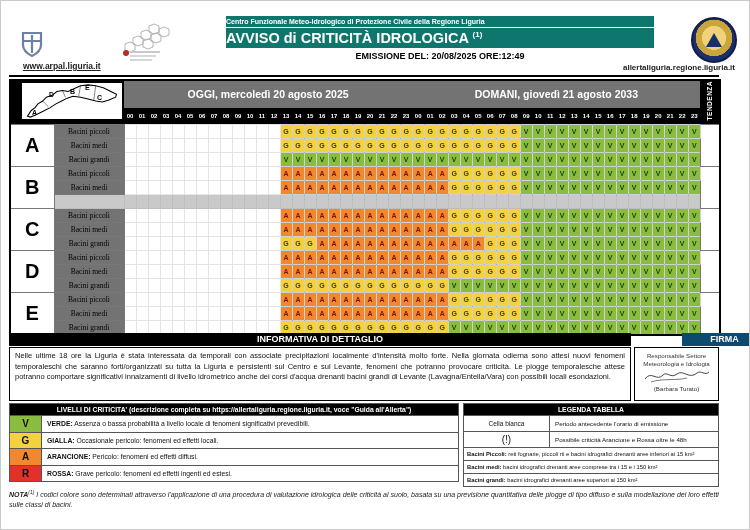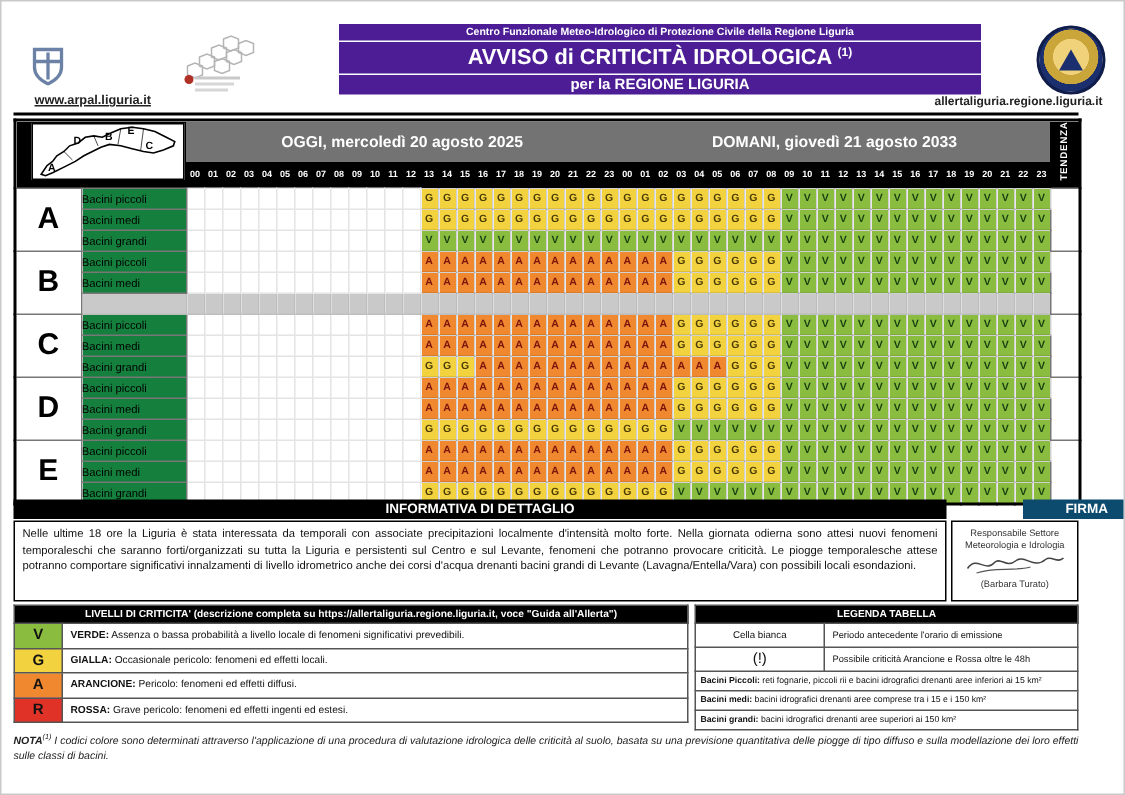--- a/index.html
+++ b/index.html
@@ -8,21 +8,21 @@
           border:1px solid #c9c9c9; overflow:hidden; }
 
   
   .hdr-sep { position:absolute; left:8px; top:74px; width:710px; height:2px; background:#000; }
   .arpal-wrap { position:absolute; left:20px; top:30px; display:flex; align-items:center; gap:5px; }
   .arpal-text { font-size:25px; font-weight:bold; color:#1d3f93; letter-spacing:1px; }
   .arpal-url { position:absolute; left:22px; top:60px; font-size:8.5px; font-weight:bold; color:#222;text-decoration:underline; }
   .alert-url { position:absolute; right:14px; top:62px; font-size:8px; color:#222;font-weight:bold; }
   .cima-wrap { position:absolute; left:118px; top:22px; }
   .center-hdr { position:absolute; left:225px; top:15px; width:428px; }
-  .bar { background:#4c1d95; color:#fff; text-align:center; margin-bottom:1px; }
+  .bar { background:#0f766e; color:#fff; text-align:left; margin-bottom:1px; }
   .bar1 { font-size:7px; font-weight:bold; padding:2px 0; }
   .bar2 { font-size:14.5px; font-weight:bold; padding:2px 0; }
   .bar2 sup { font-size:8px; }
   .bar3 { font-size:10px; font-weight:bold; padding:1px 0; }
   .emission { text-align:center; font-size:9px; font-weight:bold; color:#000; margin-top:3px; }
   .pc-logo { position:absolute; right:12px; top:16px; width:46px; height:46px; border-radius:50%;
              background:radial-gradient(circle at 50% 45%, #f0d27a 0 38%, #caa53a 39% 58%, #1b2f6e 59% 100%);
              border:2px solid #101d4a; display:flex; align-items:center; justify-content:center; }
   .pc-tri { width:0; height:0; border-left:8px solid transparent; border-right:8px solid transparent;
             border-bottom:14px solid #1b2f6e; }
@@ -32,22 +32,22 @@
                table-layout:fixed; }
   table.grid td { overflow:hidden; }
   td.day { background:#737373; color:#fff; font-size:10.5px; font-weight:bold; text-align:center; height:26px; }
   td.hh { background:#000; color:#fff; font-size:6px; font-weight:bold; text-align:center; height:16px; padding:0; }
   td.mapcell { background:#000; }
   td.tendhdr { background:#000; color:#fff; text-align:center; vertical-align:middle; }
   .vtext { writing-mode:vertical-rl; transform:rotate(180deg); font-size:6.5px; font-weight:bold;
            letter-spacing:0.5px; color:#fff; }
   td.zl { border:1px solid #777; background:#fff; text-align:center; font-size:20px; font-weight:bold;
           color:#000; }
-  td.blab { border:1px solid #777; background:#15803d; font-size:7.5px; color:#000;
-            height:14px; white-space:nowrap; }
+  td.blab { border:1px solid #777; background:#737373; text-align:center; font-size:7.5px; color:#000;
+            height:14px; white-space:nowrap;font-family:Liberation Serif, serif; }
   td.cc { text-align:center; font-size:7px; font-weight:bold; height:14px; padding:0; }
   .c-W { background:#fff; border:1px solid #e4e4e4; }
   .c-G { background:var(--col-G); color:var(--lt-G); border:1px solid rgba(0,0,0,0.18); }
   .c-V { background:var(--col-V); color:var(--lt-V); border:1px solid rgba(0,0,0,0.18); }
   .c-A { background:var(--col-A); color:var(--lt-A); border:1px solid rgba(0,0,0,0.18); }
   .c-X { background:var(--col-X); border:1px solid #bdbdbd; }
   td.graylab { background:var(--col-X); border:1px solid #bdbdbd; }
   td.tendcell { background:#fff; border:1px solid #777; }
   table.grid { border:2px solid #000; }
 
@@ -112,21 +112,21 @@
       </g>
       <circle cx="7" cy="30" r="3" fill="#b03026"></circle>
       <rect x="11" y="28" width="30" height="2" fill="#c9c9c9"></rect>
       <rect x="11" y="32" width="26" height="2" fill="#d6d6d6"></rect>
       <rect x="11" y="36" width="22" height="2" fill="#d6d6d6"></rect>
     </svg>
   </div>
   <div class="center-hdr">
     <div class="bar bar1">Centro Funzionale Meteo-Idrologico di Protezione Civile della Regione Liguria</div>
     <div class="bar bar2"><span>AVVISO di CRITICITÀ IDROLOGICA</span> <sup>(1)</sup></div>
-    <div class="bar bar3">per la REGIONE LIGURIA</div>
+    <div class="emission">EMISSIONE DEL: 20/08/2025 ORE:12:49</div>
   </div>
   <div class="pc-logo">
       <div class="pc-tri"></div>
     </div>
   <div class="arpal-url">www.arpal.liguria.it</div>
   <div class="alert-url">allertaliguria.regione.liguria.it</div>
   <div class="hdr-sep"></div>
 
   <table class="grid" id="grid">
       <colgroup>

